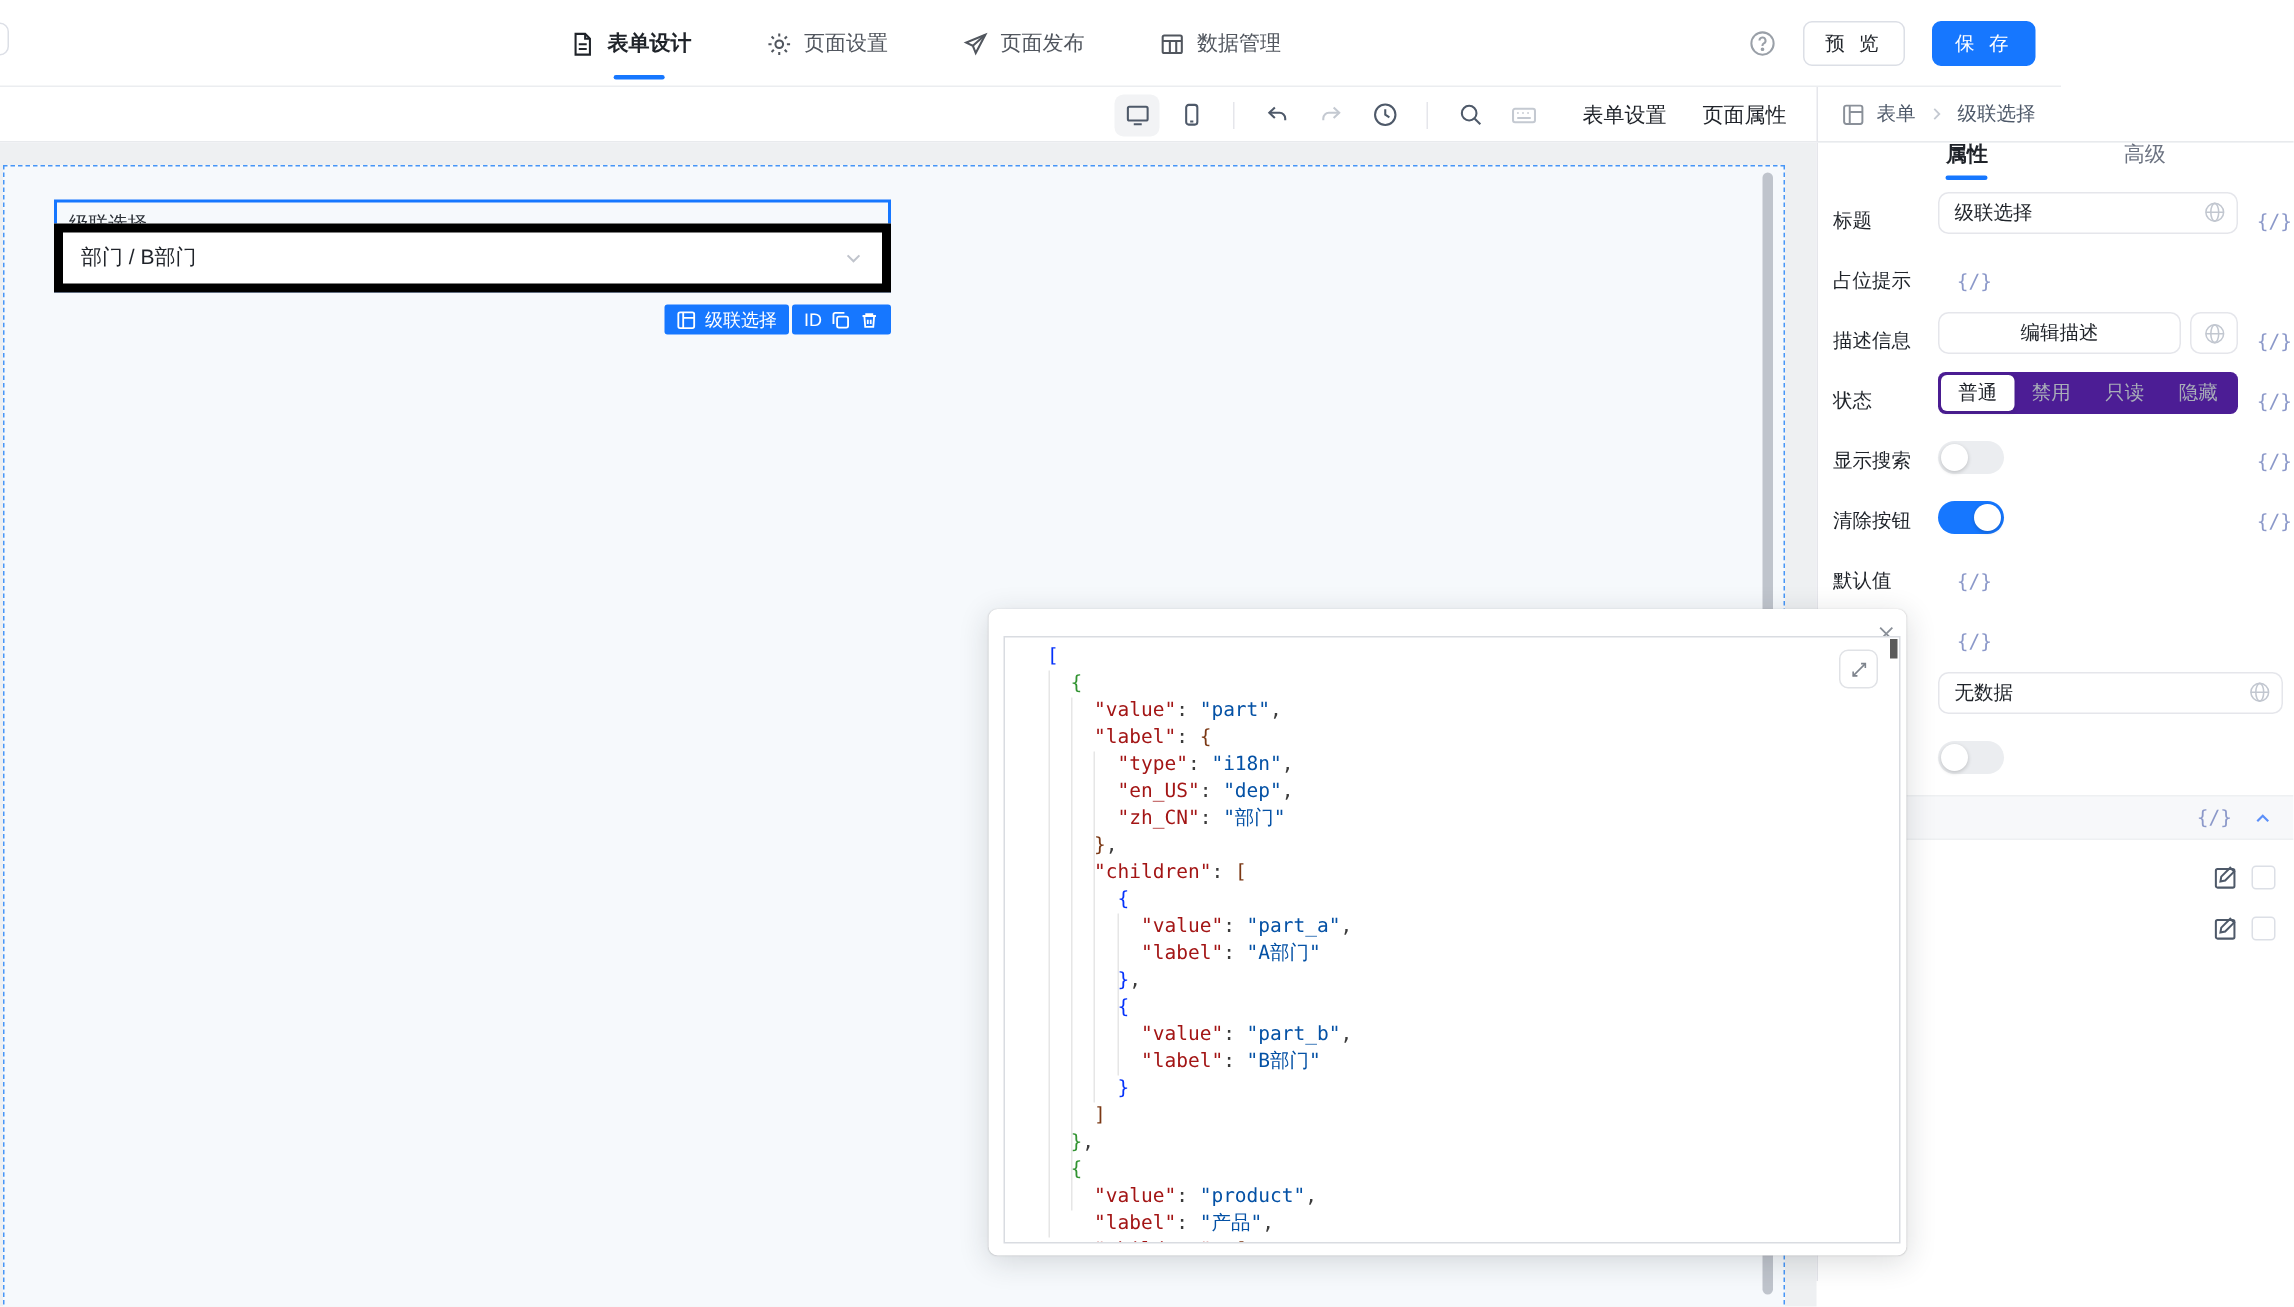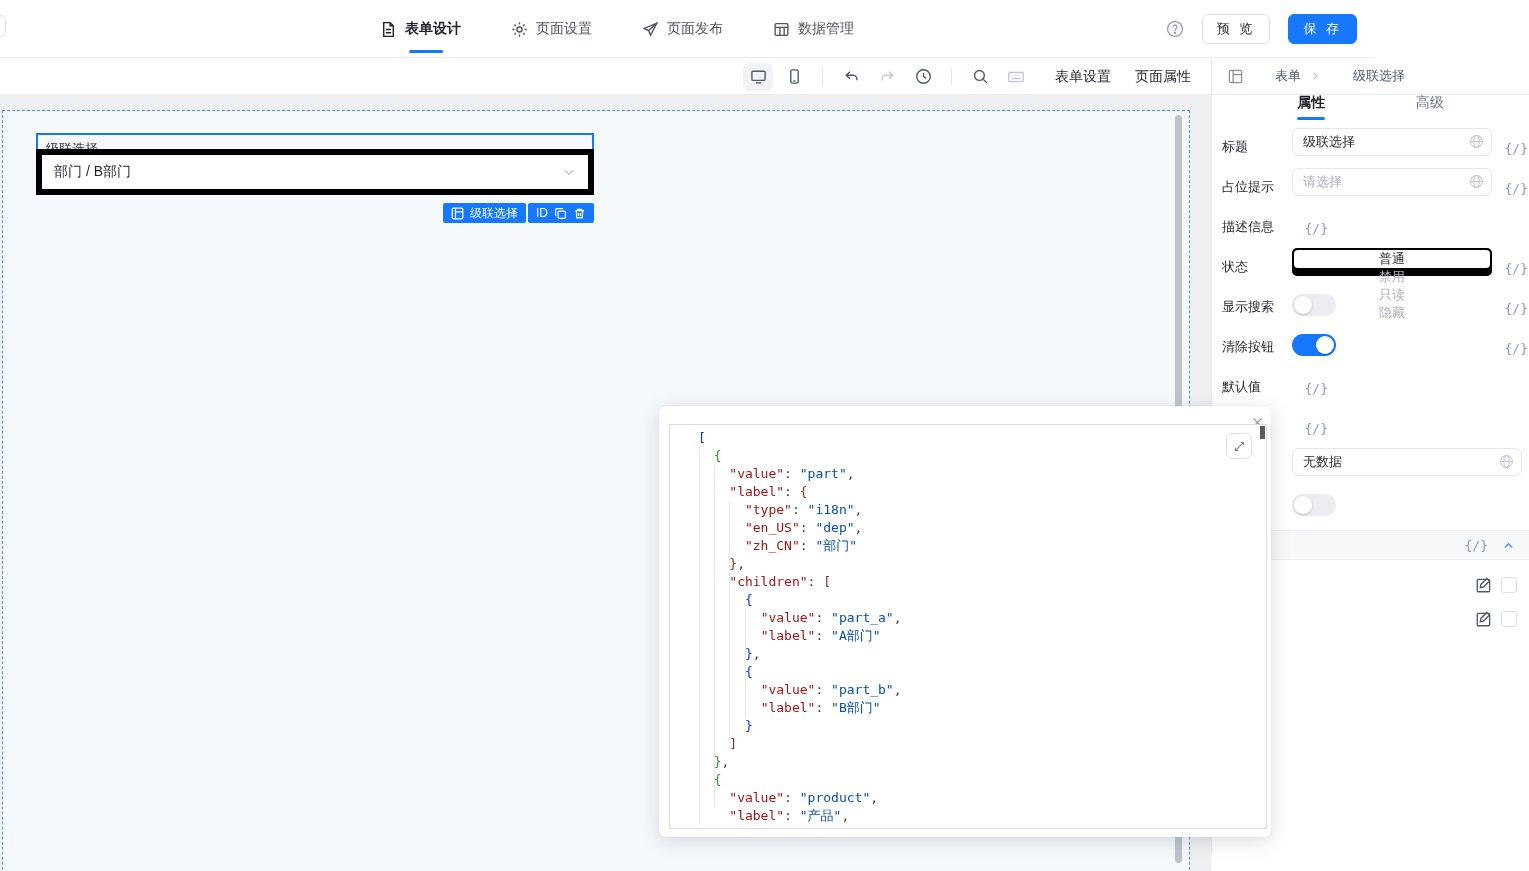--- a/index.html
+++ b/index.html
@@ -50,21 +50,21 @@
   .widget-select .chev { margin-left:auto; color:#c0c4cc; }
   .action-bar { position:absolute; left:33px; top:92px; width:558px; display:flex; justify-content:flex-end; gap:2px; }
   .act-seg { height:20px; background:#1677ff; color:#fff; display:flex; align-items:center;
     padding:0 8px; gap:6px; font-size:12px; border-radius:2px; cursor:pointer; }
   .act-seg .ic { color:#fff; }
 
   
   .crumbbar { position:absolute; left:1211px; top:58px; width:318px; height:37px; background:#fff;
     border-left:1px solid #e5e6eb; border-bottom:1px solid #e8eaed; display:flex; align-items:center;
     padding:0 16px; gap:8px; z-index:9; font-size:13px; }
-  .crumb-item { color:#4e5969; cursor:pointer;margin-left:24px; }
+  .crumb-item { color:#4e5969; cursor:pointer; }
   .crumb-item.current { color:#4e5969; }
   .crumb-sep { color:#c4c9d1; }
   .sidebar { position:absolute; left:1211px; top:78px; width:318px; height:776px; background:#fff;
     border-left:1px solid #e5e6eb; overflow:hidden; }
   .insp-tabs { height:50px; display:flex; align-items:center; justify-content:space-around; padding:0 40px; }
   .insp-tab { font-size:14px; color:#6b7280; position:relative; height:50px; display:flex;
     align-items:center; cursor:pointer; }
   .insp-tab.active { color:#1f2329; font-weight:bold; }
   .insp-tab.active::after { content:""; position:absolute; left:50%; transform:translateX(-50%);
     bottom:8px; width:28px; height:3px; border-radius:2px; background:#1677ff; }
@@ -77,21 +77,21 @@
     font-family:"DejaVu Sans Mono",monospace; cursor:pointer; }
   .tinput { width:100%; height:28px; border:1px solid #e5e6eb; border-radius:7px; background:#fff;
     font-size:13px; color:#1f2329; padding:0 26px 0 10px; display:flex; align-items:center; }
   .tinput.placeholder { color:#a9aeb8; }
   .globe-in { position:absolute; right:8px; top:6px; color:#c2c7d0; }
   .obtn { height:28px; border:1px solid #e5e6eb; border-radius:7px; background:#fff; font-size:13px;
     color:#1f2329; display:flex; align-items:center; justify-content:center; cursor:pointer; }
   .desc-wrap { display:flex; gap:6px; }
   .desc-btn { flex:1; }
   .globe-btn { width:32px; flex:none; color:#c2c7d0; }
-  .seg { display:flex; background:#000000; border-radius:5px; padding:2px; height:28px;flex-direction:column; }
+  .seg { display:flex; background:#4c1d95; border-radius:5px; padding:2px; height:28px; }
   .seg-item { flex:1; display:flex; align-items:center; justify-content:center; font-size:13px;
     color:#a9aeb8; border-radius:4px; cursor:pointer; white-space:nowrap; }
   .seg-item.active { background:#fff; color:#1f2329; box-shadow:0 1px 3px rgba(31,35,41,.12); }
   .toggle { width:44px; height:22px; border-radius:11px; background:#ebedf0; position:relative; cursor:pointer; }
   .toggle .knob { position:absolute; top:2px; left:2px; width:18px; height:18px; border-radius:50%;
     background:#fff; box-shadow:0 1px 3px rgba(0,0,0,.2); }
   .toggle.on { background:#1677ff; }
   .toggle.on .knob { left:24px; }
   .section-bar { margin:14px -12px 16px -10px; height:30px; background:#f7f8fa;
     border-top:1px solid #eef0f2; border-bottom:1px solid #eef0f2; display:flex; align-items:center;
@@ -317,35 +317,35 @@
               <ellipse cx="8" cy="8" rx="2.8" ry="6.3"></ellipse>
               <path d="M1.7 8h12.6"></path>
             </svg>
         </span>
       </div>
       <div class="fcode">{/}</div>
     </div>
 
     <div class="frow">
       <div class="flabel">占位提示</div>
-      <div class="fctrl">
-        <div class="tinput placeholder">请选择</div>
-        <span class="globe-in">
+      <div class="fcode">{/}</div>
+    </div>
+
+    <div class="frow">
+      <div class="flabel">描述信息</div>
+      <div class="fctrl desc-wrap">
+        <div class="obtn desc-btn">编辑描述</div>
+        <div class="obtn globe-btn">
           <svg width="15" height="15" viewBox="0 0 16 16" fill="none" stroke="currentColor" stroke-width="1.1">
               <circle cx="8" cy="8" r="6.3"></circle>
               <ellipse cx="8" cy="8" rx="2.8" ry="6.3"></ellipse>
               <path d="M1.7 8h12.6"></path>
             </svg>
-        </span>
-      </div>
-      <div class="fcode">{/}</div>
-    </div>
-
-    <div class="frow">
-      <div class="flabel">描述信息</div>
+        </div>
+      </div>
       <div class="fcode">{/}</div>
     </div>
 
     <div class="frow">
       <div class="flabel">状态</div>
       <div class="fctrl seg">
         <div class="seg-item active">普通</div>
         <div class="seg-item">禁用</div>
         <div class="seg-item">只读</div>
         <div class="seg-item">隐藏</div>

